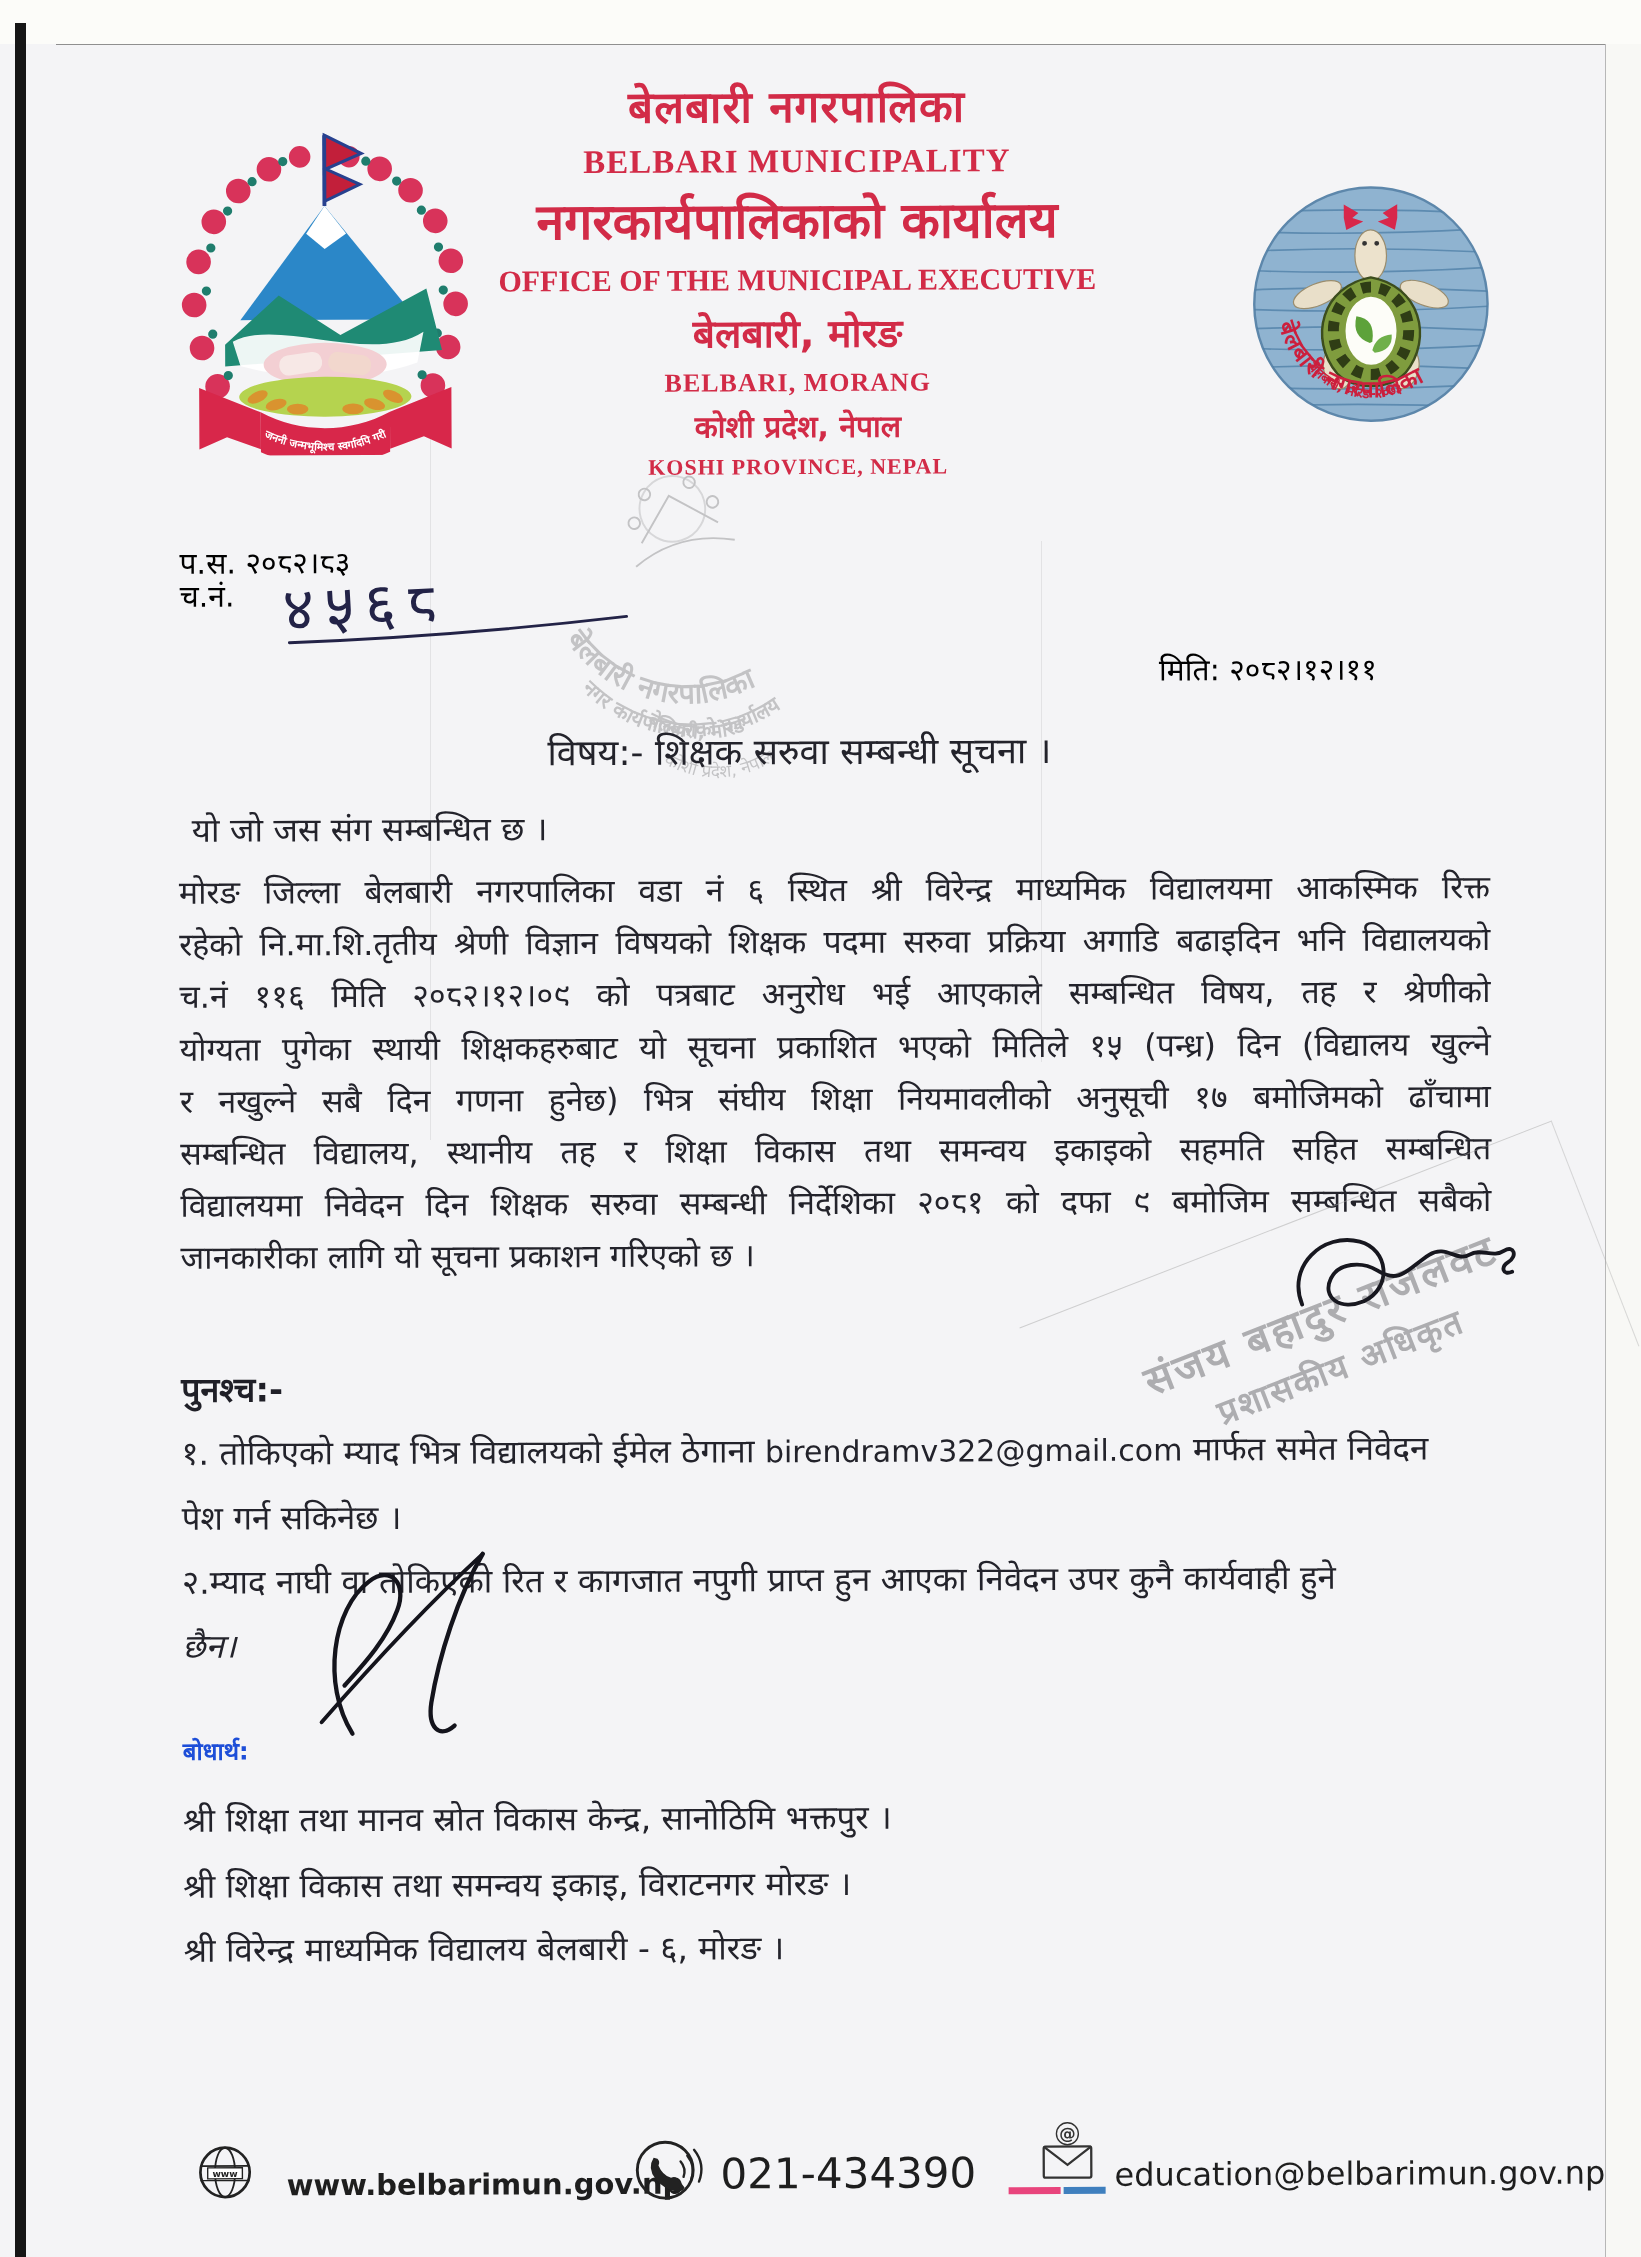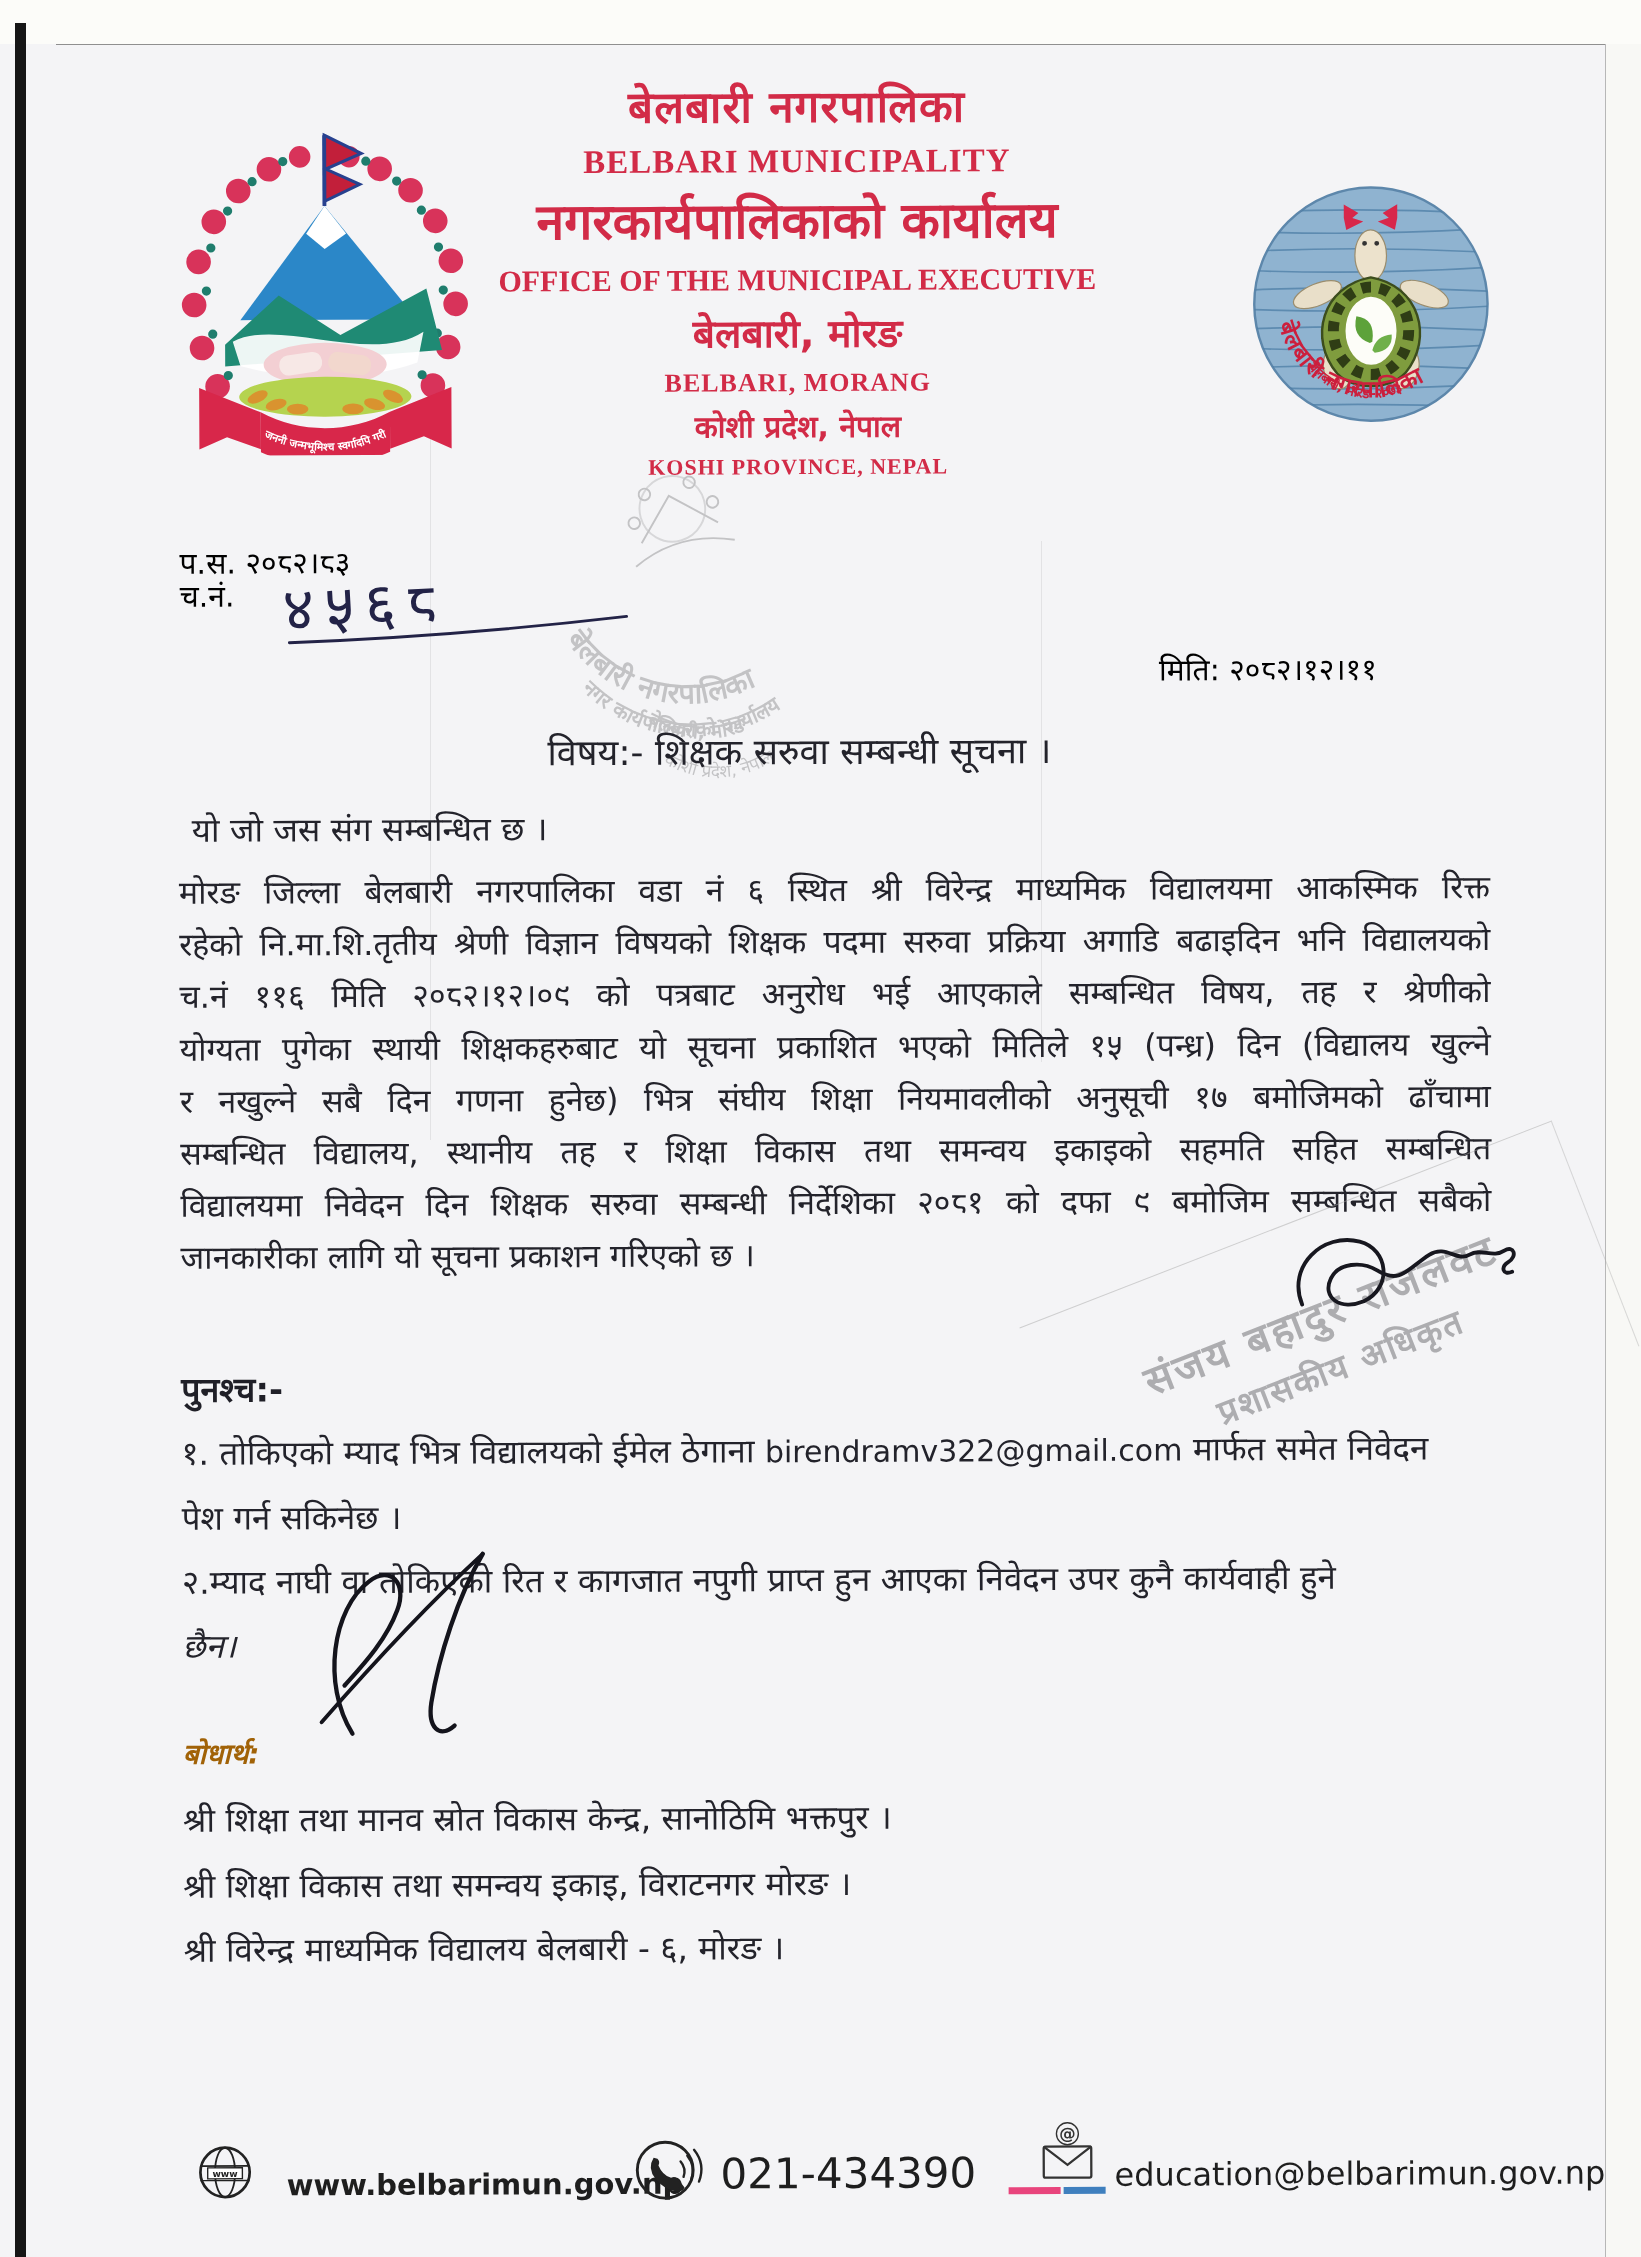--- a/index.html
+++ b/index.html
@@ -27,21 +27,21 @@
   .h-en4{font-size:22px;font-weight:700;margin-top:7.7px;letter-spacing:1px;}
   .meta-text{font-size:30px;color:#000000;z-index:2;}
   .chalani-hand{font-size:60px;color:#232347;transform:rotate(-3deg);letter-spacing:9.7px;z-index:3;}
   .subject{left:0;right:39px;top:726px;text-align:center;font-size:36px;font-weight:500;color:#23232b;z-index:2;}
   .salutation{left:193px;top:804px;font-size:33px;color:#23232b;z-index:2;}
   .bline{left:180px;width:1311px;font-size:32px;line-height:52px;color:#23232b;text-align:justify;text-align-last:justify;white-space:nowrap;z-index:2;}
   .bline.last{text-align-last:left;}
   .ps-label{left:180px;top:1363px;font-size:34px;font-weight:700;color:#1f1f27;z-index:2;}
   .ps-line{left:180px;font-size:33px;color:#23232b;white-space:nowrap;z-index:2;}
   .ps-email{font-size:30px;font-family:"DejaVu Sans",sans-serif;font-weight:500;}
-  .cc-label{left:180px;top:1731px;font-size:28px;font-weight:700;color:#a16207;z-index:2;font-style:italic;}
+  .cc-label{left:180px;top:1731px;font-size:24px;font-weight:700;color:#1d4ed8;z-index:2;}
   .cc-item{left:180px;font-size:33px;color:#23232b;white-space:nowrap;z-index:2;}
   .officer-stamp{left:1043px;top:1218px;width:570px;height:241px;transform:rotate(-21deg);color:#a6a6a9;z-index:4;
     border-top:1.9px solid rgba(168,168,168,0.55);border-right:1.9px solid rgba(168,168,168,0.45);
     display:flex;flex-direction:column;align-items:center;justify-content:center;opacity:.9;}
   .stamp-l1{font-size:41px;font-weight:700;letter-spacing:2.9px;}
   .stamp-l2{font-size:34px;font-weight:600;letter-spacing:1.9px;margin-top:5.8px;}
   .footer-label{color:#1e1e1e;z-index:2;}
   .site{left:282px;top:2166px;font-size:29px;font-weight:700;}
   .phone{left:716px;top:2149px;font-size:42px;font-weight:500;}
   .mail{left:1110px;top:2157px;font-size:32px;font-weight:500;}

